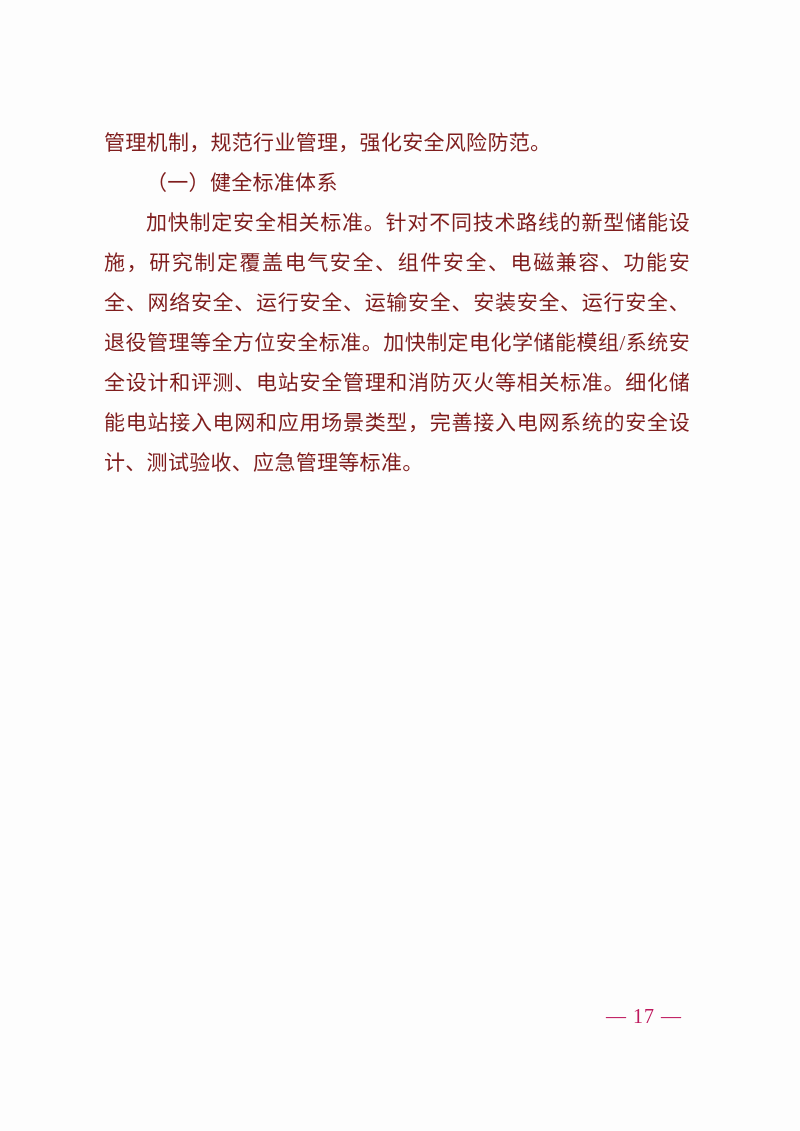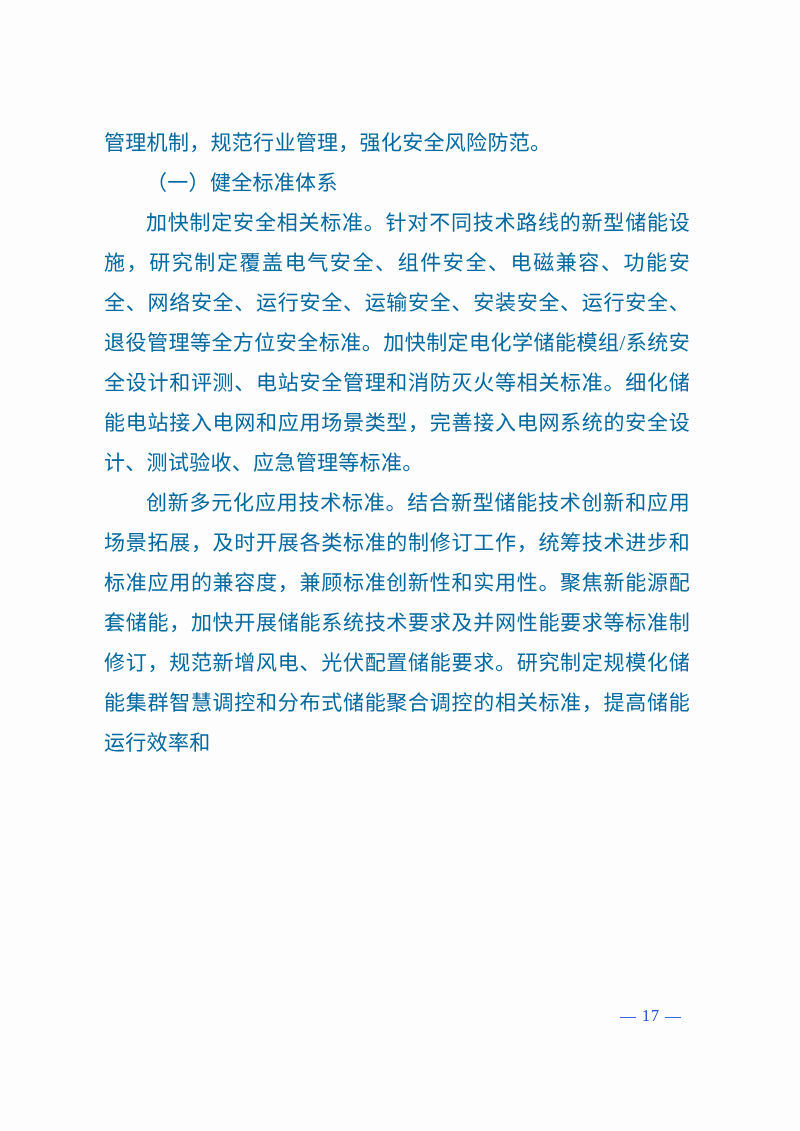--- a/index.html
+++ b/index.html
@@ -19,44 +19,43 @@
     position: absolute;
     left: 104px;
     top: 123px;
     width: 586px;
   }
   .content p {
     margin: 0;
     padding: 0;
     font-size: 21px;
     line-height: 40px;
-    color: #0369a1;
+    color: #7f1d1d;
     text-align: justify;
     text-justify: inter-ideograph;
     letter-spacing: 0.3px;
   }
   .indent {
     text-indent: 2em;
     font-family: Liberation Serif, serif;
   }
   .page-number {
     position: absolute;
     right: 118px;
     top: 1002px;
     font-family: "Liberation Serif", "DejaVu Serif", serif;
-    font-size: 16px;
+    font-size: 20px;
     line-height: 28px;
-    color: #1d4ed8;
+    color: #be185d;
     letter-spacing: 1px;
   }
 </style>
 </head>
 <body>
 
 <div class="page">
   <div class="content">
     <p>管理机制，规范行业管理，强化安全风险防范。</p>
     <p class="indent">（一）健全标准体系</p>
     <p class="indent">加快制定安全相关标准。针对不同技术路线的新型储能设施，研究制定覆盖电气安全、组件安全、电磁兼容、功能安全、网络安全、运行安全、运输安全、安装安全、运行安全、退役管理等全方位安全标准。加快制定电化学储能模组/系统安全设计和评测、电站安全管理和消防灭火等相关标准。细化储能电站接入电网和应用场景类型，完善接入电网系统的安全设计、测试验收、应急管理等标准。</p>
-    <p class="indent">创新多元化应用技术标准。结合新型储能技术创新和应用场景拓展，及时开展各类标准的制修订工作，统筹技术进步和标准应用的兼容度，兼顾标准创新性和实用性。聚焦新能源配套储能，加快开展储能系统技术要求及并网性能要求等标准制修订，规范新增风电、光伏配置储能要求。研究制定规模化储能集群智慧调控和分布式储能聚合调控的相关标准，提高储能运行效率和</p>
   </div>
   <div class="page-number">— 17 —</div>
 </div>
 
 </body></html>

